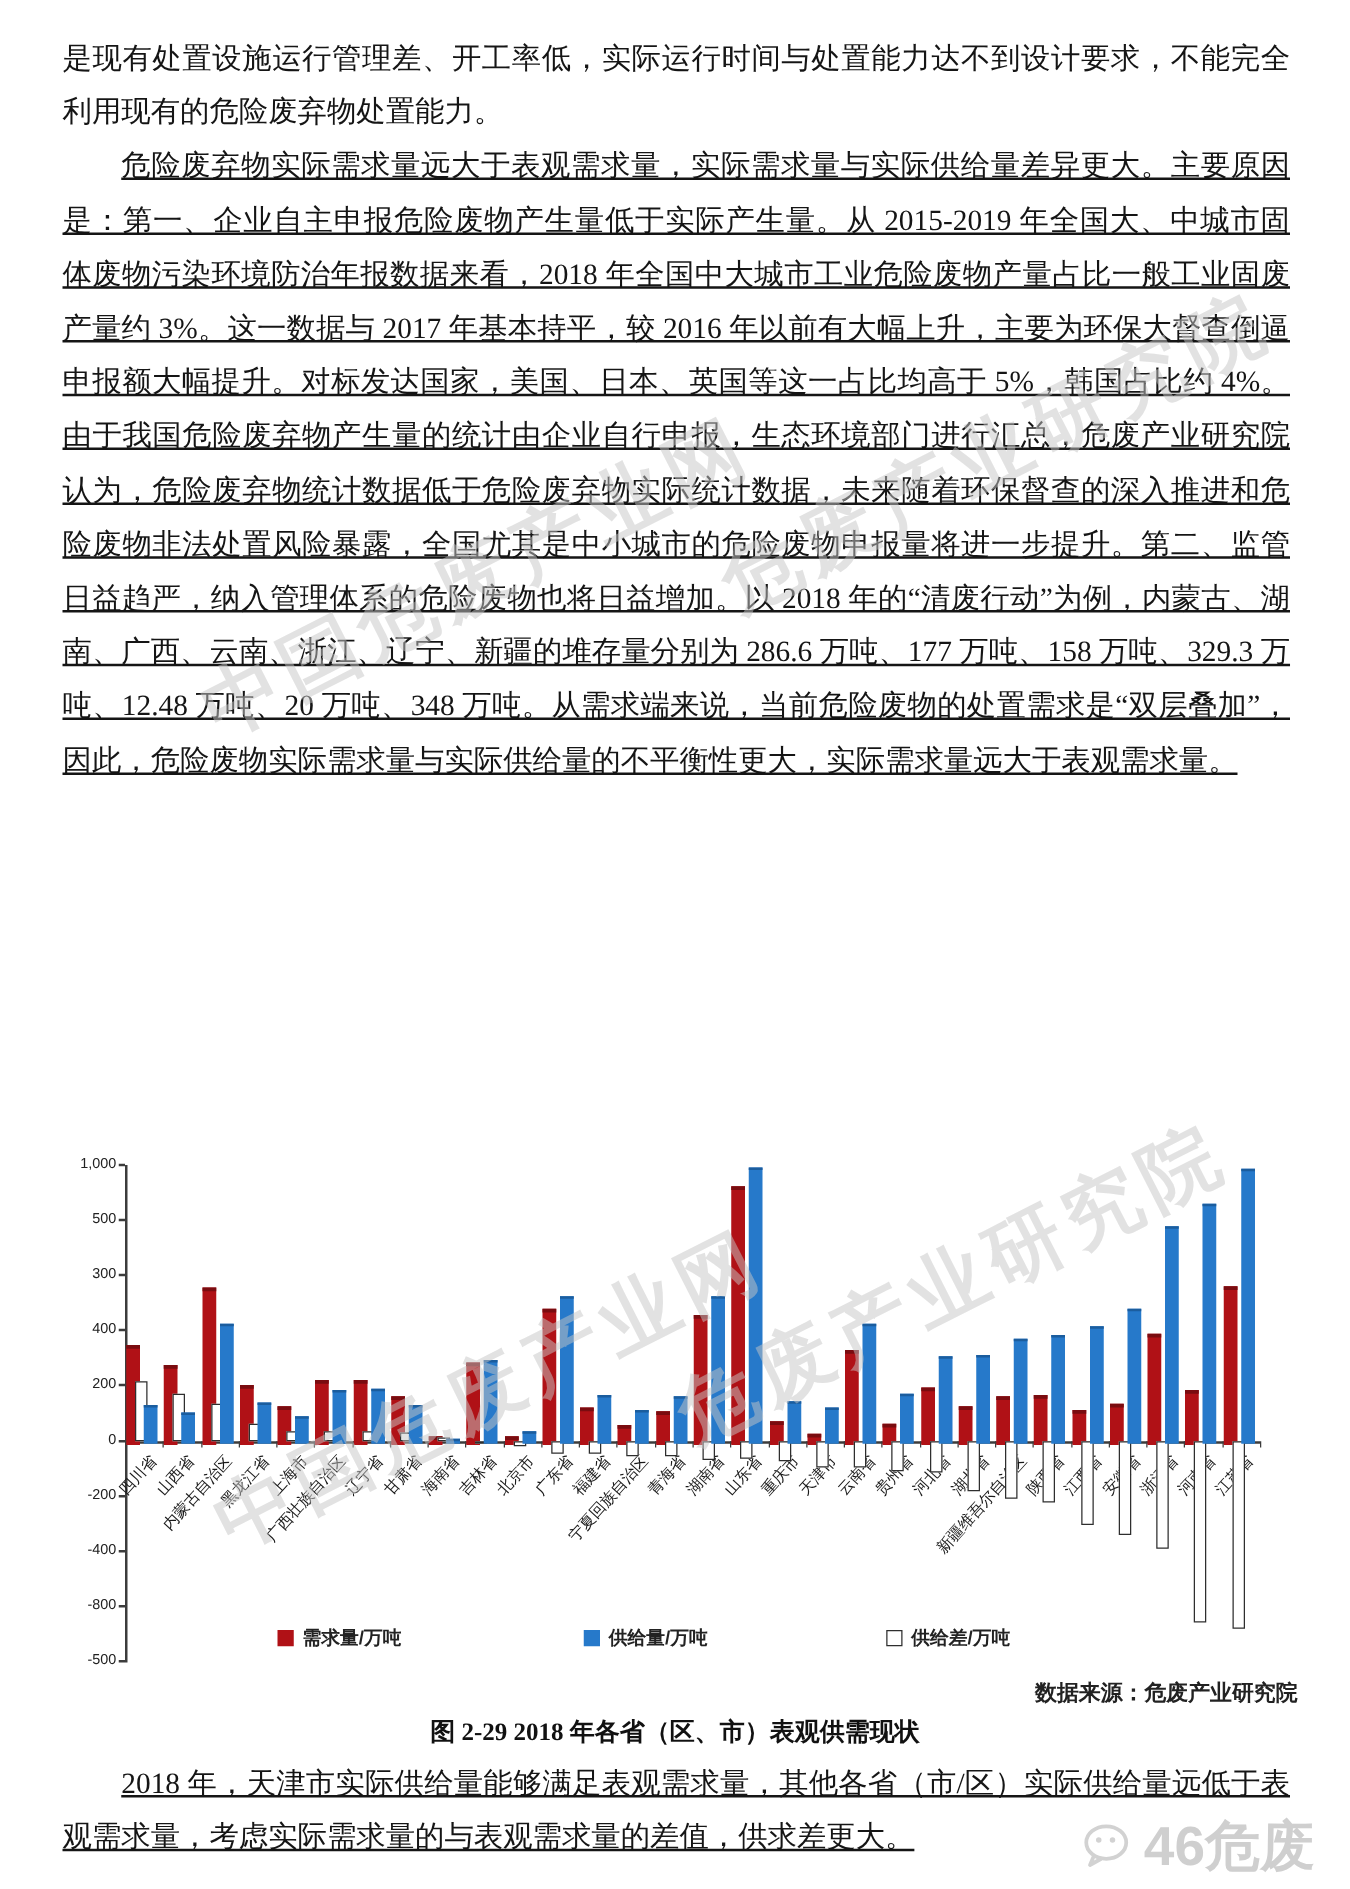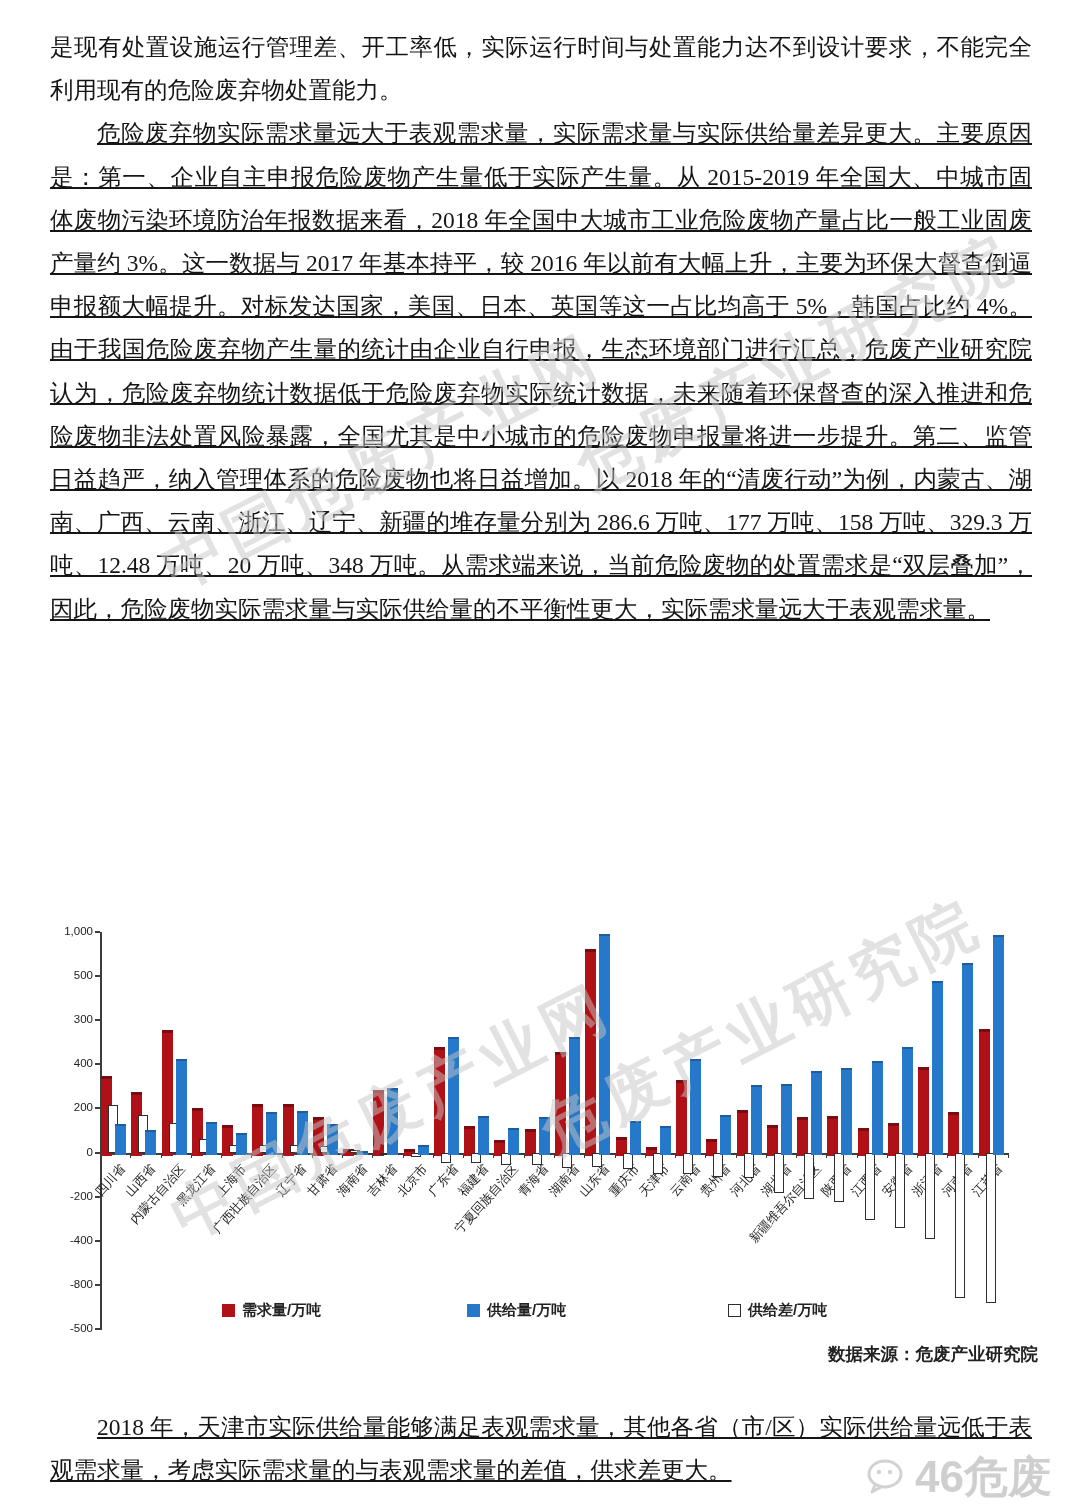--- a/index.html
+++ b/index.html
@@ -272,28 +272,29 @@
       </div>
     <div id="legend">
         <div class="legend-item" style="left: 167px;">
           <span class="swatch demand"></span>
           <span>需求量/万吨</span>
         </div>
         <div class="legend-item" style="left: 412px;">
           <span class="swatch supply"></span>
           <span>供给量/万吨</span>
         </div>
-        <div class="legend-item" style="left: 673px;">
+        <div class="legend-item" style="left: 654px;">
           <span class="swatch gap"></span>
           <span>供给差/万吨</span>
         </div>
       </div>
   </div>
 
   <div class="source-line">数据来源：危废产业研究院</div>
+  <div class="figure-caption">图 2-29 2018 年各省（区、市）表观供需现状</div>
 
   <div class="textblock" style="top:1406px;">
     <p class="para indent">2018 年，天津市实际供给量能够满足表观需求量，其他各省（市/区）实际供给量远低于表观需求量，考虑实际需求量的与表观需求量的差值，供求差更大。</p>
   </div>
 
   <div id="watermarks">
       <div class="wm" style="left: 140px; top: 420px; font-size: 62px; transform: rotate(-27deg);">中国危废产业网</div>
       <div class="wm" style="left: 555px; top: 320px; font-size: 62px; transform: rotate(-27deg);">危废产业研究院</div>
       <div class="wm" style="left: 150px; top: 1070px; font-size: 62px; transform: rotate(-27deg);">中国危废产业网</div>
       <div class="wm" style="left: 520px; top: 985px; font-size: 62px; transform: rotate(-27deg);">危废产业研究院</div>

